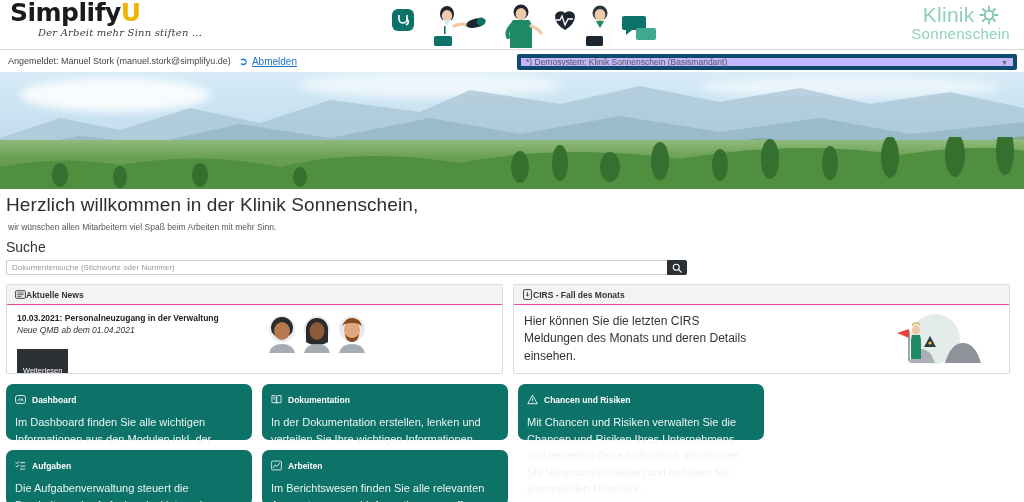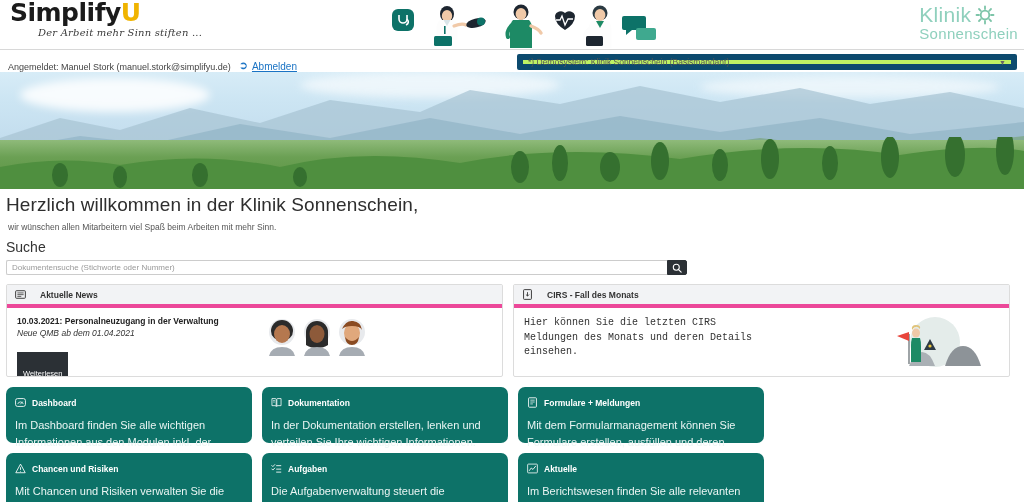--- a/index.html
+++ b/index.html
@@ -31,47 +31,47 @@
     font-family: "DejaVu Serif", serif;
     font-style: italic; font-size: 10px; color: #3a3a3a;
     margin-top: 2px; margin-left: 28px; letter-spacing: 0.2px;
   }
 
   .hero-illus {
     position: absolute; left: 390px; top: 0; width: 270px; height: 48px;
   }
 
   .klinik-logo {
-    position: absolute; right: 6px; top: 4px; text-align: left;
+    position: absolute; right: 14px; top: 4px; text-align: center;
     line-height: 1.05;
   }
   .klinik-line1 {
     font-size: 21px; color: #8fd0bd; font-family: "Liberation Sans", sans-serif;
     letter-spacing: 0.3px;
   }
   .klinik-line2 {
     font-size: 15px; color: #8fd0bd; letter-spacing: 0.3px;
   }
   .sun-icon { display:inline-block; vertical-align: -3px; margin-left: 4px;}
 
   
   .loginbar {
-    height: 22px; display: flex; align-items: flex-end;
+    height: 22px; display: flex; align-items: center;
     padding: 0 8px; font-size: 9px; color: #444;
     background: #fff;
   }
   .login-text { white-space: nowrap; }
   .logout-link {
     color: #1a73c4; text-decoration: underline; margin-left: 4px; cursor: pointer;
     font-size: 10px;
   }
   .logout-icon { color: #1a73c4; margin-left: 8px; font-size: 11px; }
   .mandant-select {
     position: absolute; left: 517px; top: 54px; width: 500px; height: 16px;
-    border: 6px solid #0c4a6e; border-radius: 2px; background: #bef264;
+    border: 4px solid #0c4a6e; border-radius: 2px; background: #c4b5fd;
     font-size: 8.5px; color: #555; padding: 0 16px 0 5px;
     display: flex; align-items: center; cursor: pointer;
     font-family: "Liberation Sans", sans-serif;
   }
   .mandant-caret {
     position: absolute; right: 5px; top: 50%; transform: translateY(-50%);
     font-size: 7px; color: #666;
   }
 
   
@@ -121,35 +121,35 @@
     justify-content:center; cursor:pointer;
   }
 
   
   .panels { display:flex; gap: 10px; margin-bottom: 10px; }
   .panel {
     width: 497px; background: #fff; border: 1px solid #dcdcdc;
     border-radius: 2px; overflow: hidden;
   }
   .panel-head {
-    background: #f2f3f5; border-bottom: 4px solid #ec4899;
-    padding: 4px 8px; display:flex; align-items:center; gap: 14px;
+    background: #f2f3f5; border-bottom: 1px solid #ec4899;
+    padding: 4px 8px; display:flex; align-items:center; gap: 0;
     font-size: 8.5px; font-weight: bold; color: #333;
   }
   .panel-body {
     padding: 8px 10px; height: 68px; display:flex;
     justify-content: space-between; align-items: flex-start;
   }
   .news-title { font-size: 8.5px; font-weight: bold; color:#222; margin-bottom:2px; }
   .news-sub { font-size: 8.5px; color:#333; margin-bottom: 14px; font-style: italic; }
   .news-btn {
     display:inline-block; background: #2b3035; color:#fff;
     font-size: 7.5px; padding: 17px 6px; border-radius: 0; cursor:pointer;
   }
-  .cirs-text { font-size: 10px; color:#333; line-height: 1.45; width: 230px; font-family: Liberation Mono, monospace; }
+  .cirs-text { font-size: 12px; color:#333; line-height: 1.45; width: 230px; }
 
   
   .fgrid { display:flex; flex-wrap: wrap; gap: 10px; }
   .fcard {
     width: 246px; background: #0d7268; color: #fff;
     border-radius: 7px; padding: 10px 9px 8px 9px;
     height: 56px; cursor: pointer;
   }
   .fcard-head {
     display:flex; align-items:center; gap:6px;
@@ -379,32 +379,20 @@
           <path d="M1.2 2 h4.4 q1 0 1 1 v9 q0-1 -1-1 h-4.4z" fill="none" stroke="#fff" stroke-width="1"></path>
           <path d="M12.8 2 h-4.4 q-1 0 -1 1 v9 q0-1 1-1 h4.4z" fill="none" stroke="#fff" stroke-width="1"></path>
           <line x1="2.6" y1="4.4" x2="5" y2="4.4" stroke="#fff" stroke-width=".8"></line>
           <line x1="2.6" y1="6.4" x2="5" y2="6.4" stroke="#fff" stroke-width=".8"></line>
         </svg>
         <span>Dokumentation</span>
       </div>
       <div class="fcard-body">In der Dokumentation erstellen, lenken und verteilen Sie Ihre wichtigen Informationen. Ordnen Sie Ihre Informationen und verknüpfen Sie diese untereinander.</div>
     </div>
 
-    <div class="fcard">
-      <div class="fcard-head">
-        <svg width="11" height="11" viewBox="0 0 14 14">
-          <rect x="2" y="1" width="10" height="12" rx="1" fill="none" stroke="#fff" stroke-width="1.1"></rect>
-          <line x1="4.2" y1="4" x2="9.8" y2="4" stroke="#fff" stroke-width=".9"></line>
-          <line x1="4.2" y1="6.4" x2="9.8" y2="6.4" stroke="#fff" stroke-width=".9"></line>
-          <line x1="4.2" y1="8.8" x2="7.5" y2="8.8" stroke="#fff" stroke-width=".9"></line>
-        </svg>
-        <span>Formulare + Meldungen</span>
-      </div>
-      <div class="fcard-body">Mit dem Formularmanagement können Sie Formulare erstellen, ausfüllen und deren Bearbeitung steuern.</div>
-    </div>
 
     <div class="fcard">
       <div class="fcard-head">
         <svg width="11" height="11" viewBox="0 0 14 14">
           <path d="M7 1.4 L13 12.4 H1 Z" fill="none" stroke="#fff" stroke-width="1.1" stroke-linejoin="round"></path>
           <line x1="7" y1="5.4" x2="7" y2="8.8" stroke="#fff" stroke-width="1.1"></line>
           <circle cx="7" cy="10.4" r=".6" fill="#fff"></circle>
         </svg>
         <span>Chancen und Risiken</span>
       </div>
@@ -424,19 +412,19 @@
       </div>
       <div class="fcard-body">Die Aufgabenverwaltung steuert die Bearbeitung der Aufgaben im Unternehmen.</div>
     </div>
 
     <div class="fcard">
       <div class="fcard-head">
         <svg width="11" height="11" viewBox="0 0 14 14">
           <rect x="0.8" y="1.4" width="12.4" height="11.2" rx="1" fill="none" stroke="#fff" stroke-width="1"></rect>
           <polyline points="3,9.6 5.4,6.4 7.6,8.2 11,4" fill="none" stroke="#fff" stroke-width="1.1" stroke-linecap="round"></polyline>
         </svg>
-        <span>Aktuelle</span>
+        <span>Arbeiten</span>
       </div>
       <div class="fcard-body">Im Berichtswesen finden Sie alle relevanten Auswertungen und Informationen zu offenen und abgeschlossenen Aufgaben und deren Entwicklung.</div>
     </div>
 
   </div>
 </div>
 
 </body></html>

